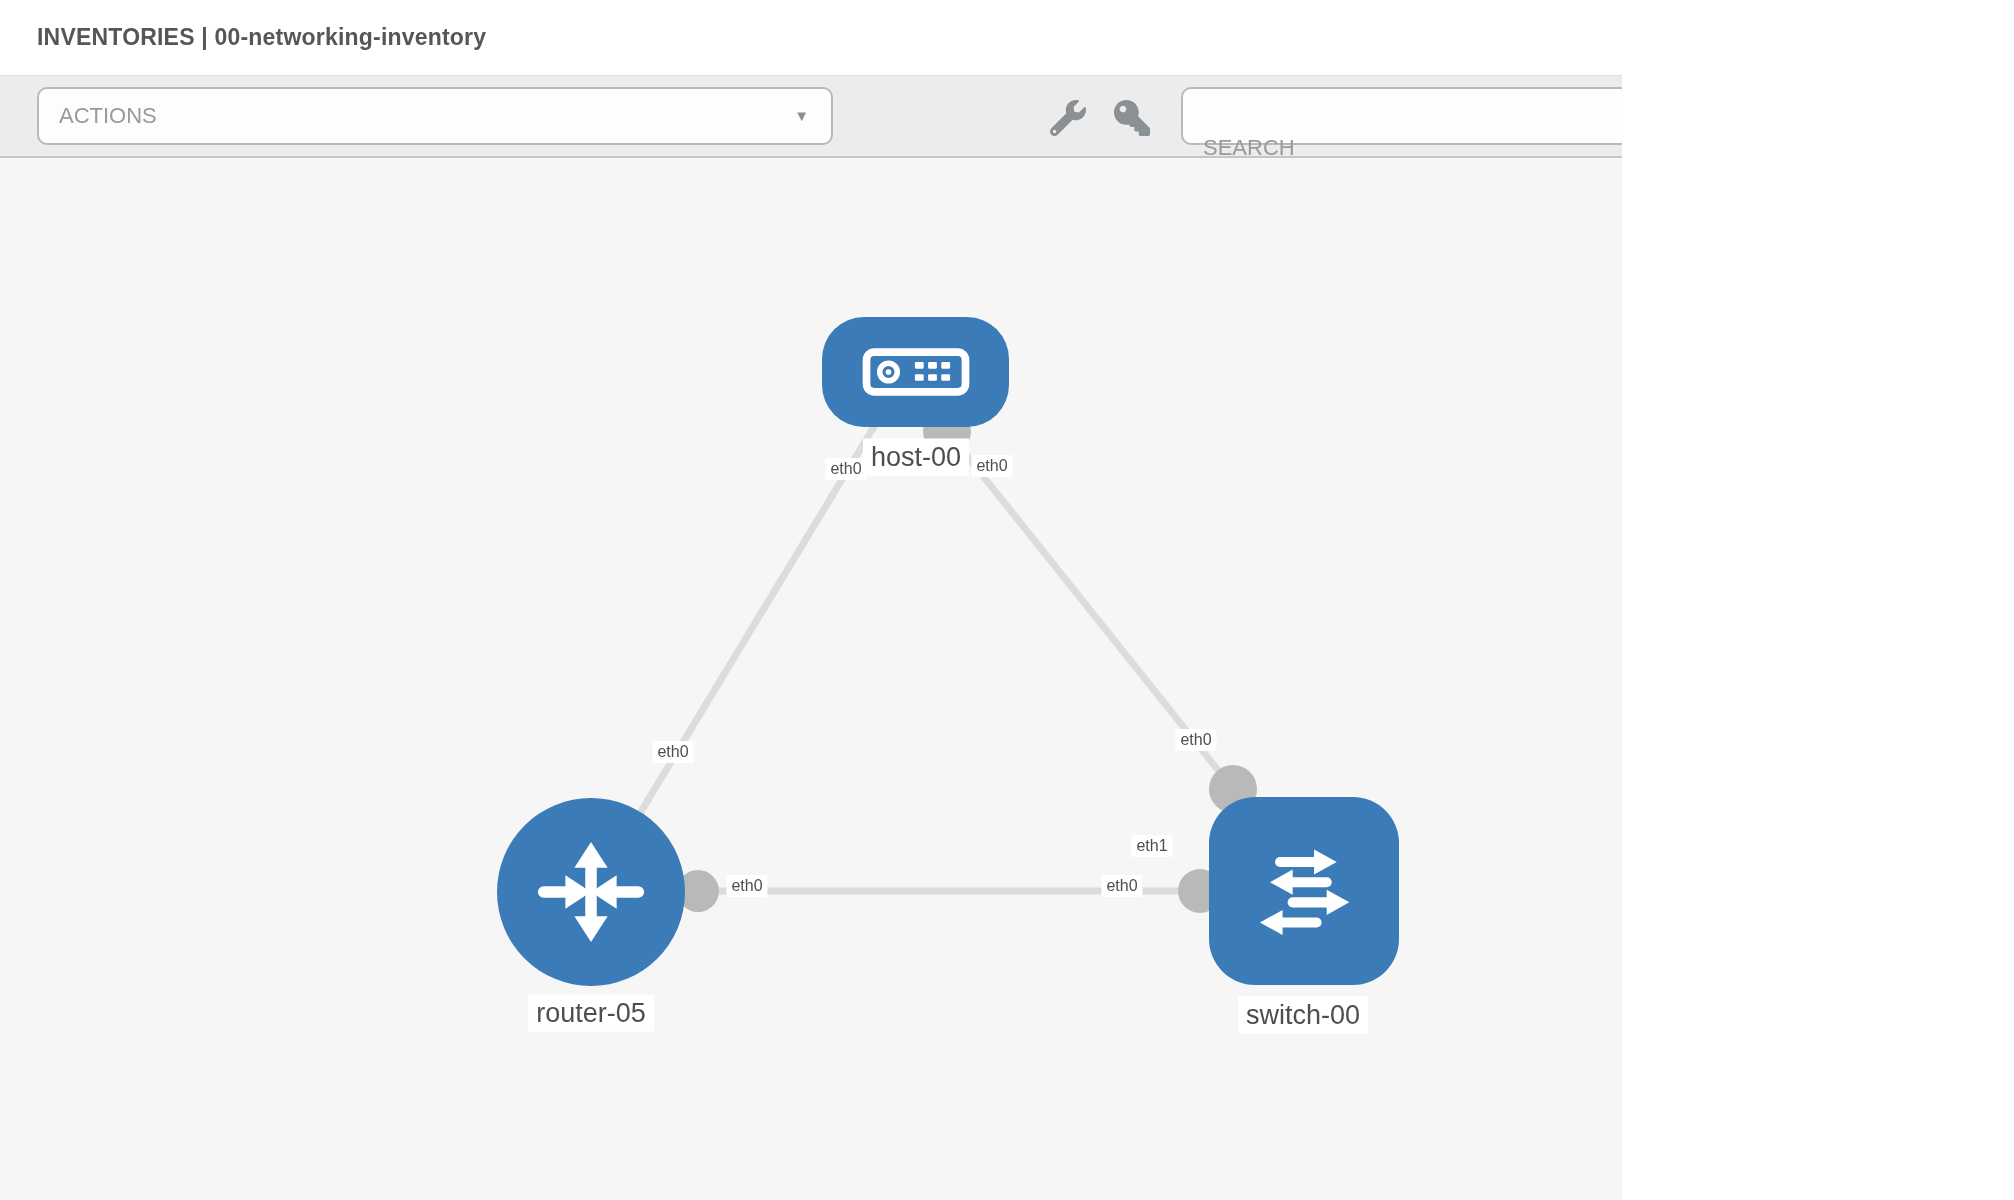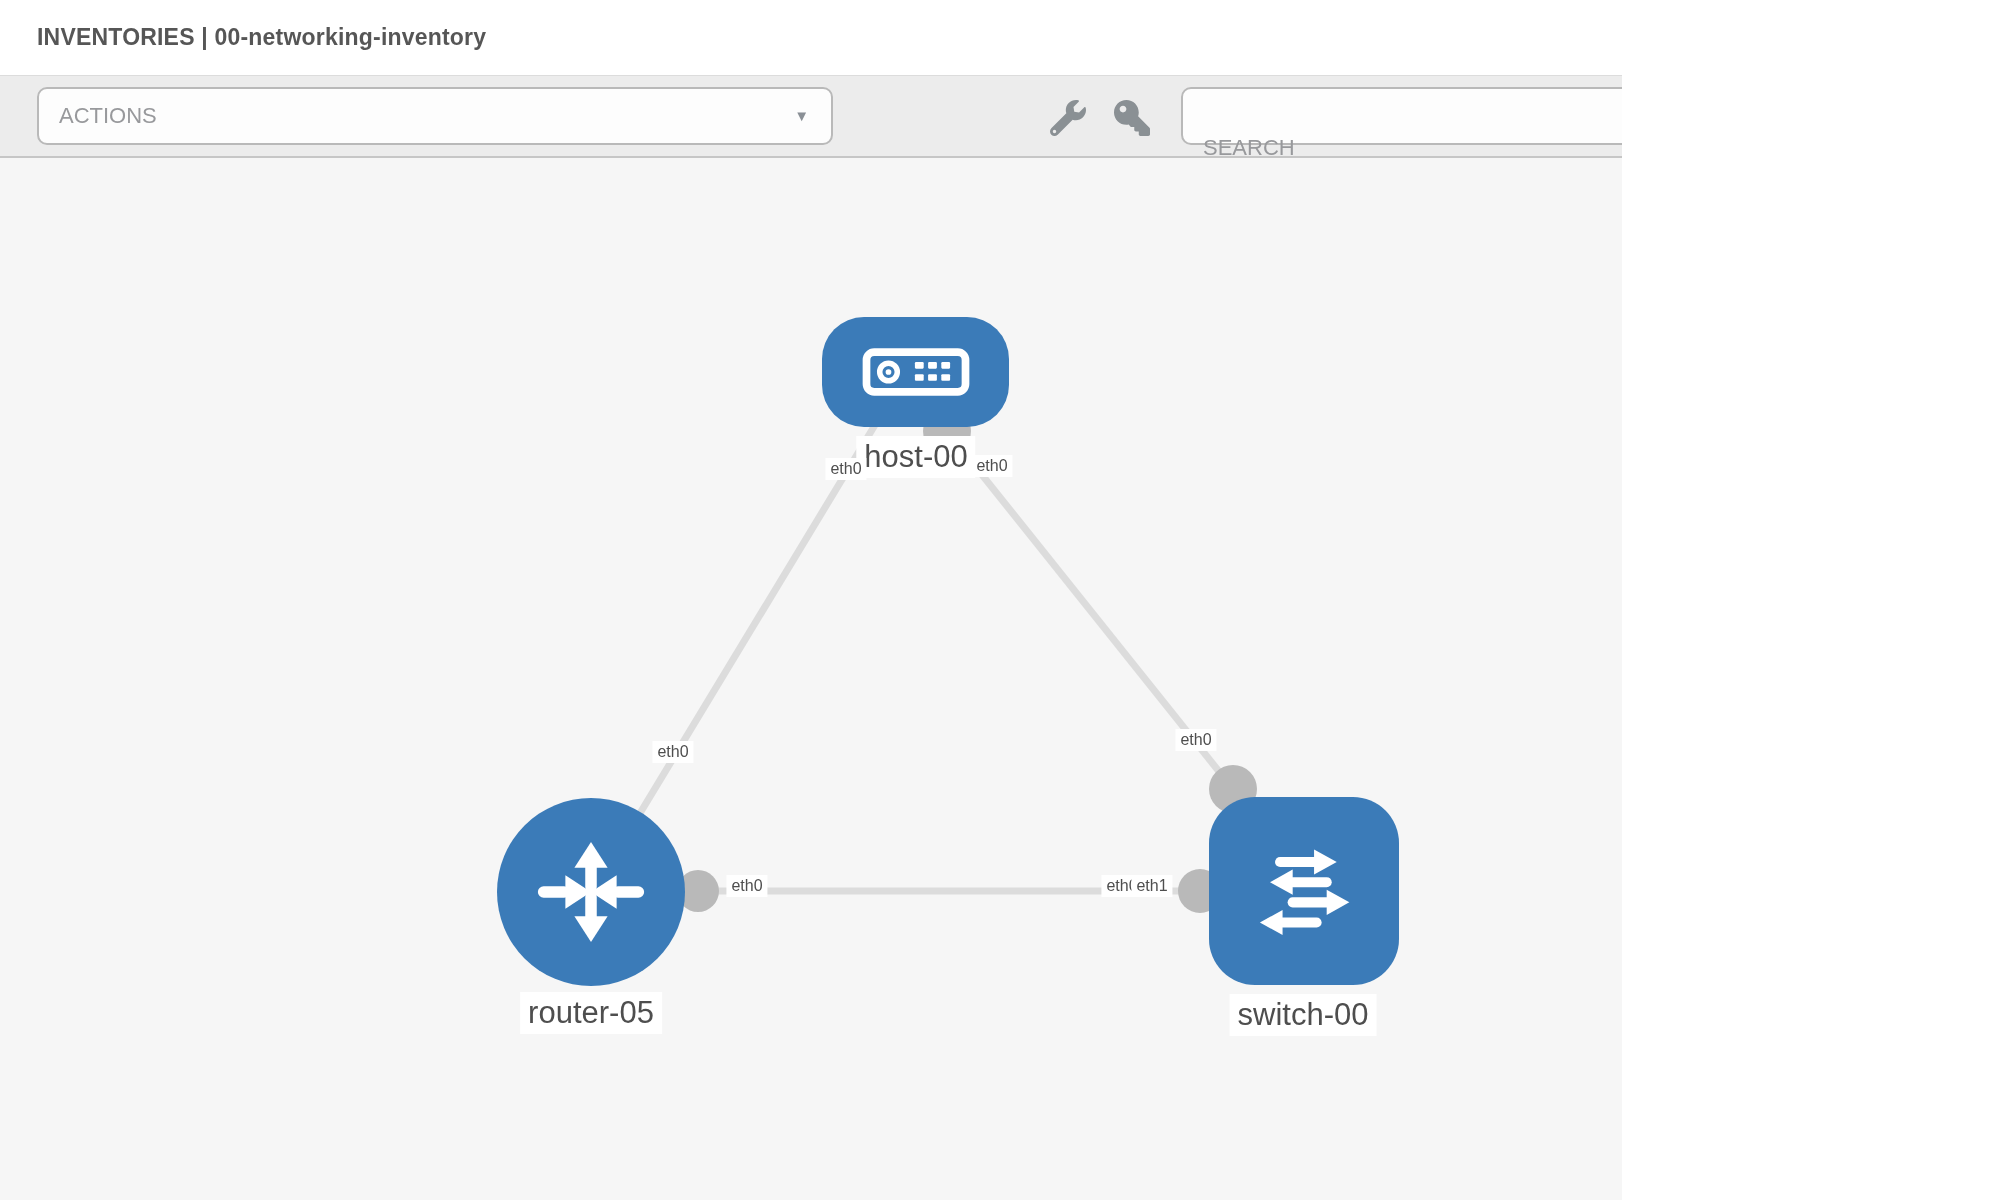--- a/index.html
+++ b/index.html
@@ -38,21 +38,21 @@
   .links-svg { position:absolute; left:0; top:0; width:2014px; height:1042px; z-index:1; }
 
   .node { position:absolute; background:#3b7bb8; z-index:2; cursor:pointer; }
   .node svg { position:absolute; left:50%; top:50%; transform:translate(-50%,-50%); }
   .node-host   { left:822px; top:159px; width:187px; height:110px; border-radius:42px; }
   .node-router { left:497px; top:640px; width:188px; height:188px; border-radius:50%; }
   .node-switch { left:1209px; top:639px; width:190px; height:188px; border-radius:46px; }
 
   .lbl { position:absolute; transform:translate(-50%,-50%); background:#fff; color:#4e4e4e;
          white-space:nowrap; z-index:3; }
-  .node-lbl { font-size:31px; padding:3px 8px; }
+  .node-lbl { font-size:27px; padding:3px 8px; }
   .if-lbl { font-size:16px; padding:2px 5px; }
   .if-front { z-index:4; }
 
   
   .zoom-panel { position:absolute; left:1622px; top:926px; width:392px; height:116px; background:#fff;
                 border-left:2px solid #c9c9c9; border-top:2px solid #c9c9c9; z-index:5; }
   .zoom-level { position:absolute; left:200px; top:8px; transform:translateX(-50%);
                 font-size:22px; color:#1b1b1b; }
   .zoom-out, .zoom-in { position:absolute; top:36px; font-size:36px; font-weight:700; color:#8a9096;
                         cursor:pointer; line-height:44px; }
@@ -159,17 +159,17 @@
     <span class="lbl node-lbl" style="left:916px; top:299px;">host-00</span>
     <span class="lbl node-lbl" style="left:591px; top:855px;">router-05</span>
     <span class="lbl node-lbl" style="left:1303px; top:857px;">switch-00</span>
 
     <span class="lbl if-lbl" style="left:846px; top:311px;">eth0</span>
     <span class="lbl if-lbl" style="left:992px; top:308px;">eth0</span>
     <span class="lbl if-lbl" style="left:673px; top:594px;">eth0</span>
     <span class="lbl if-lbl" style="left:1196px; top:582px;">eth0</span>
     <span class="lbl if-lbl" style="left:747px; top:728px;">eth0</span>
     <span class="lbl if-lbl" style="left:1122px; top:728px;">eth0</span>
-    <span class="lbl if-lbl if-front" style="left:1152px; top:728px;">eth1</span>
+    <span class="lbl if-lbl if-front" style="left:1152px; top:688px;">eth1</span>
 
 
   </div>
 </div>
 
 </body></html>

